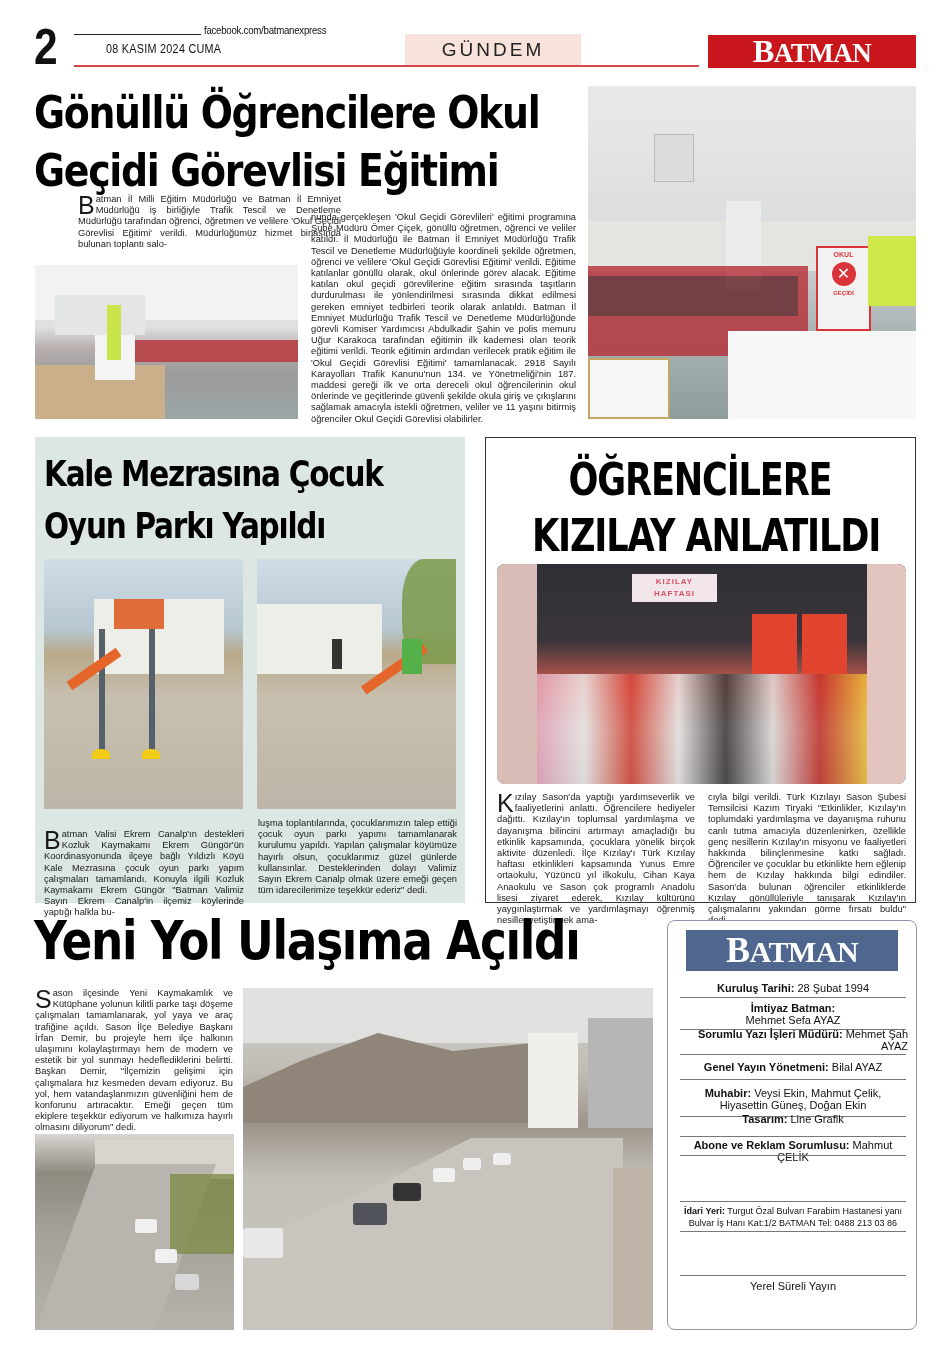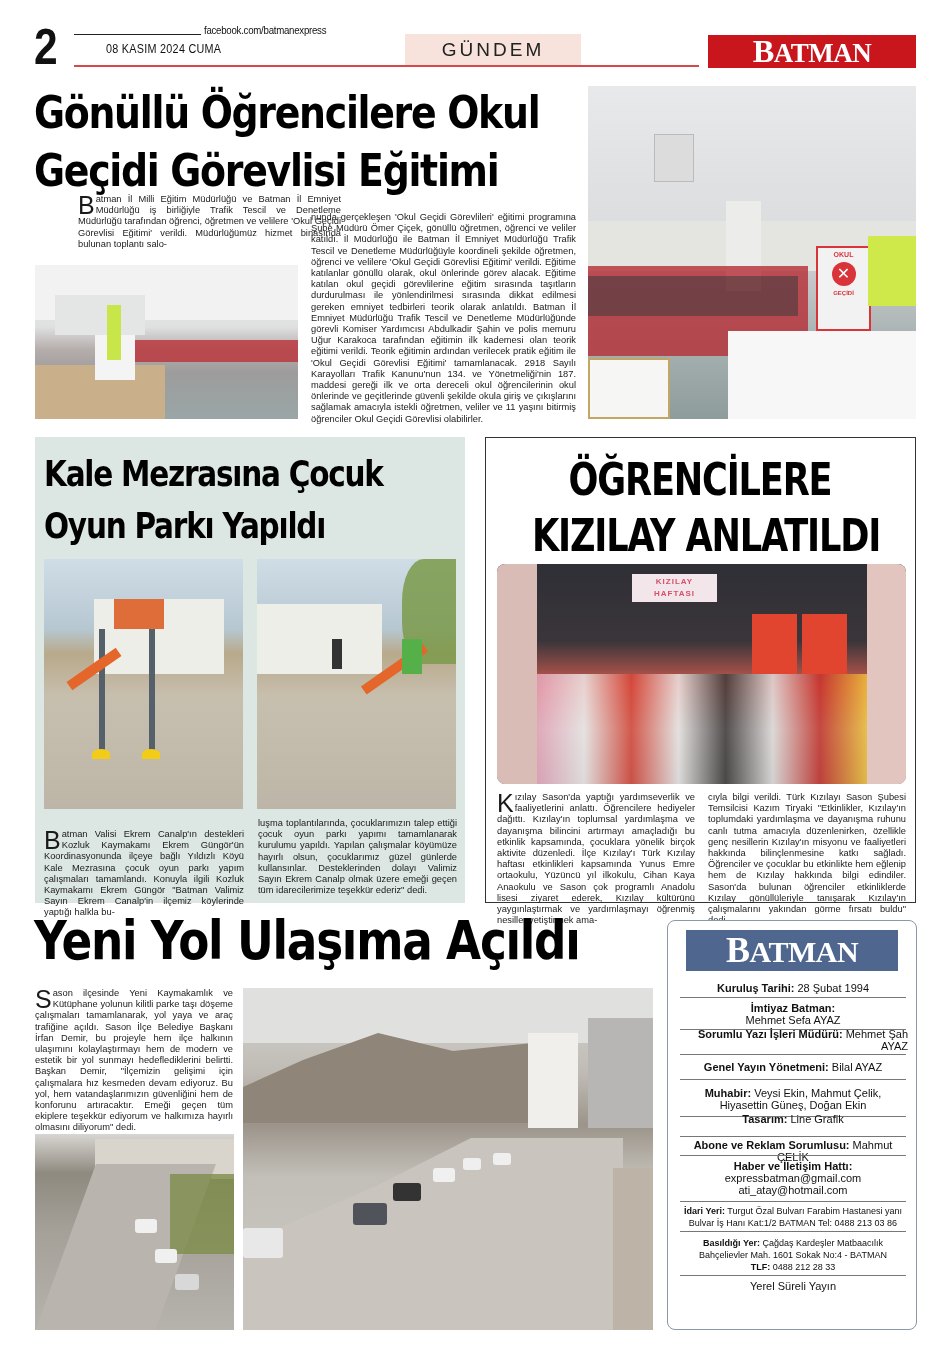--- a/index.html
+++ b/index.html
@@ -194,24 +194,22 @@
 
   <div class="mast-row" style="top:166px;"><b>Muhabir:</b><span> Veysi Ekin, Mahmut Çelik,</span><br><span>Hiyasettin Güneş, Doğan Ekin</span></div>
   <div class="mast-sep" style="top:195px;"></div>
 
   <div class="mast-row" style="top:192px;"><b>Tasarım:</b><span> Line Grafik</span></div>
   <div class="mast-sep" style="top:215px;"></div>
 
   <div class="mast-row" style="top:218px;"><b>Abone ve Reklam Sorumlusu:</b><span> Mahmut ÇELİK</span></div>
   <div class="mast-sep" style="top:234px;"></div>
 
-  <div class="mast-row" style="top:239px;"><b>Haber ve İletişim Hattı:</b><br><span>expressbatman@gmail.com</span><br><span>ati_atay@hotmail.com</span></div>
   <div class="mast-sep" style="top:280px;"></div>
 
   <div class="mast-row" style="top:284px; font-size:9px;"><b>İdari Yeri:</b><span> Turgut Özal Bulvarı Farabim Hastanesi yanı</span><br><span>Bulvar İş Hanı Kat:1/2 BATMAN Tel: 0488 213 03 86</span></div>
   <div class="mast-sep" style="top:310px;"></div>
 
-  <div class="mast-row" style="top:316px; font-size:9px;"><b>Basıldığı Yer:</b><span> Çağdaş Kardeşler Matbaacılık</span><br><span>Bahçelievler Mah. 1601 Sokak No:4  -  BATMAN</span><br><b>TLF:</b><span> 0488 212 28 33</span></div>
   <div class="mast-sep" style="top:354px;"></div>
 
   <div class="mast-row" style="top:359px;">Yerel Süreli Yayın</div>
 
 </div>
 
 </body></html>

